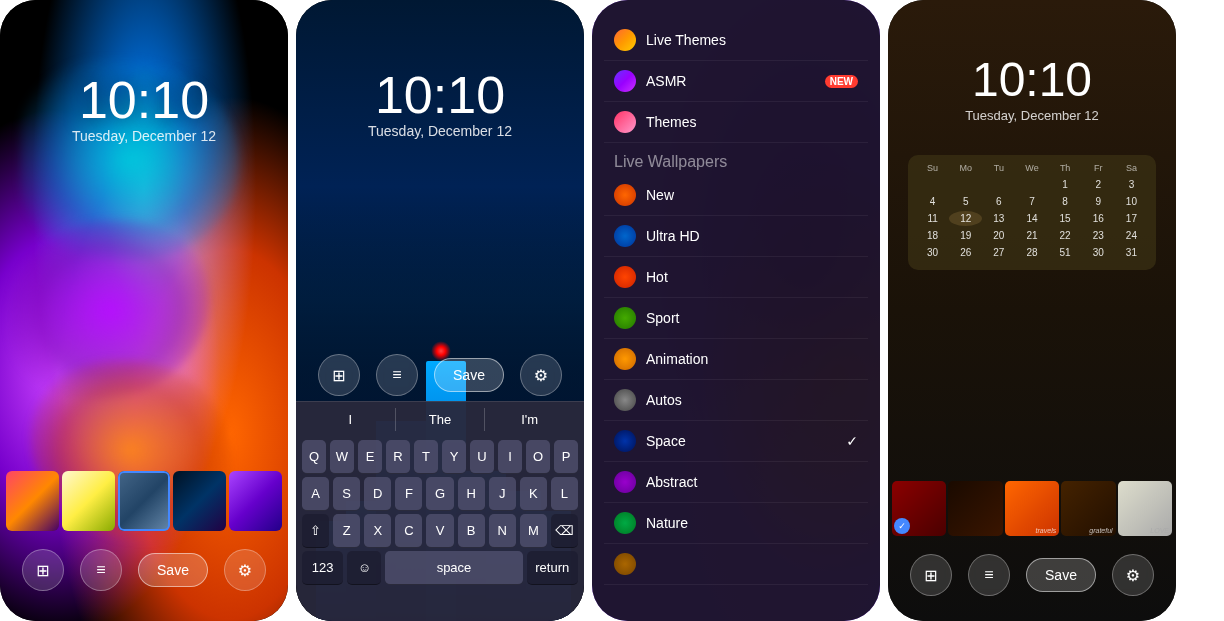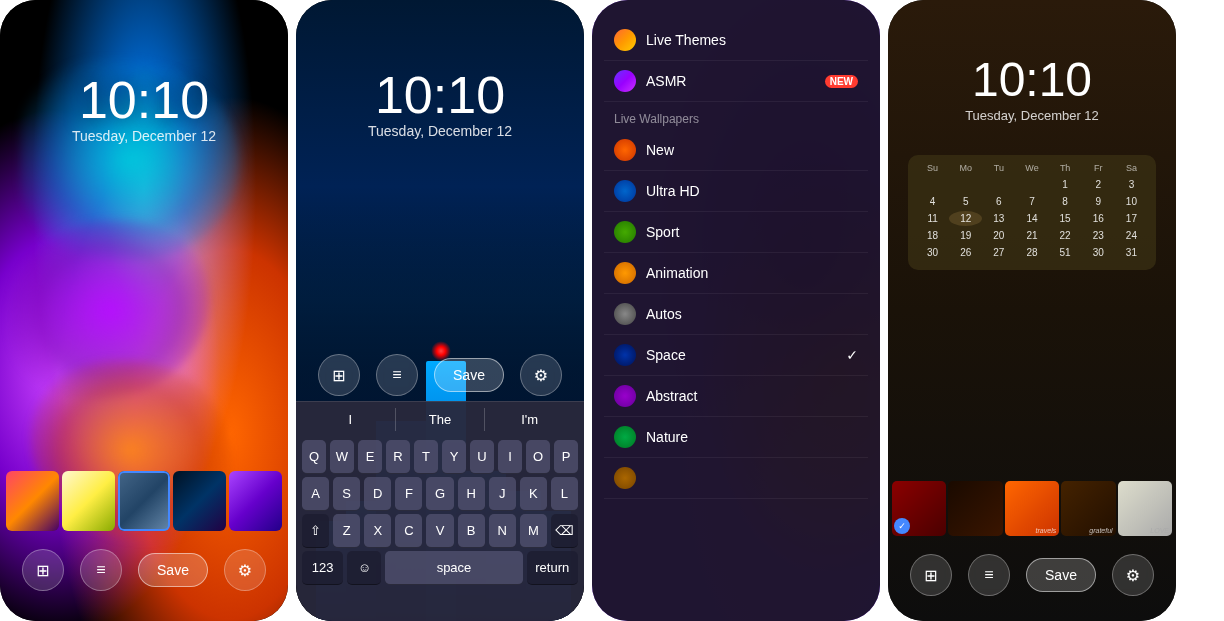--- a/index.html
+++ b/index.html
@@ -306,21 +306,21 @@
       padding: 1px 5px;
       border-radius: 8px;
       font-weight: 600;
     }
     .menu-check {
       color: #fff;
       font-size: 14px;
     }
     .section-header {
       color: rgba(255,255,255,0.5);
-      font-size: 12px;
+      font-size: 16px;
       padding: 10px 10px 4px;
       font-weight: 500;
     }
     
     .icon-live { background: linear-gradient(135deg, #ff6633, #ff9900, #ffcc00); }
     .icon-asmr { background: linear-gradient(135deg, #6633ff, #9900ff, #cc33ff); }
     .icon-keyboards { background: linear-gradient(135deg, #0066ff, #0099ff, #33ccff); }
     .icon-themes { background: linear-gradient(135deg, #ff3366, #ff6699, #ff99cc); }
     .icon-new { background: radial-gradient(circle, #ff6600, #cc3300); }
     .icon-uhd { background: radial-gradient(circle, #0066cc, #003399); }
@@ -565,30 +565,38 @@
 
     <div class="menu-item">
       <div class="menu-icon icon-live"></div>
       <span class="menu-label">Live Themes</span>
     </div>
     <div class="menu-item">
       <div class="menu-icon icon-asmr"></div>
       <span class="menu-label">ASMR</span>
       <span class="menu-badge">NEW</span>
     </div>
+    <div class="menu-item">
+      <div class="menu-icon icon-themes"></div>
+      <span class="menu-label">Themes</span>
+    </div>
 
     <div class="section-header">Live Wallpapers</div>
 
     <div class="menu-item">
       <div class="menu-icon icon-new"></div>
       <span class="menu-label">New</span>
     </div>
     <div class="menu-item">
       <div class="menu-icon icon-uhd"></div>
       <span class="menu-label">Ultra HD</span>
+    </div>
+    <div class="menu-item">
+      <div class="menu-icon icon-hot"></div>
+      <span class="menu-label">Hot</span>
     </div>
     <div class="menu-item">
       <div class="menu-icon icon-sport"></div>
       <span class="menu-label">Sport</span>
     </div>
     <div class="menu-item">
       <div class="menu-icon icon-animation"></div>
       <span class="menu-label">Animation</span>
     </div>
     <div class="menu-item">

